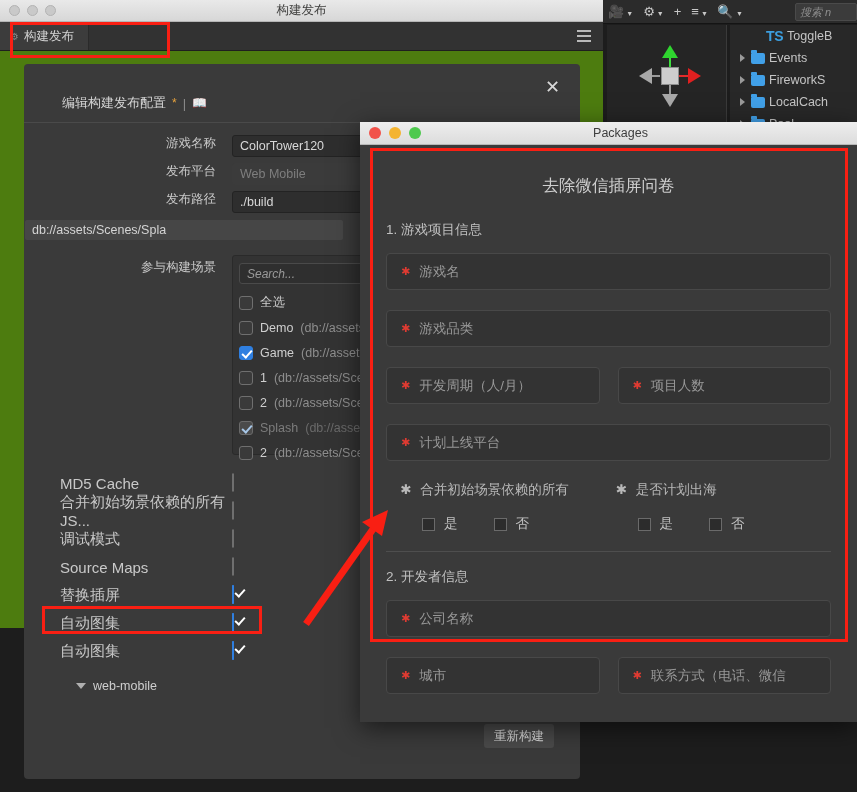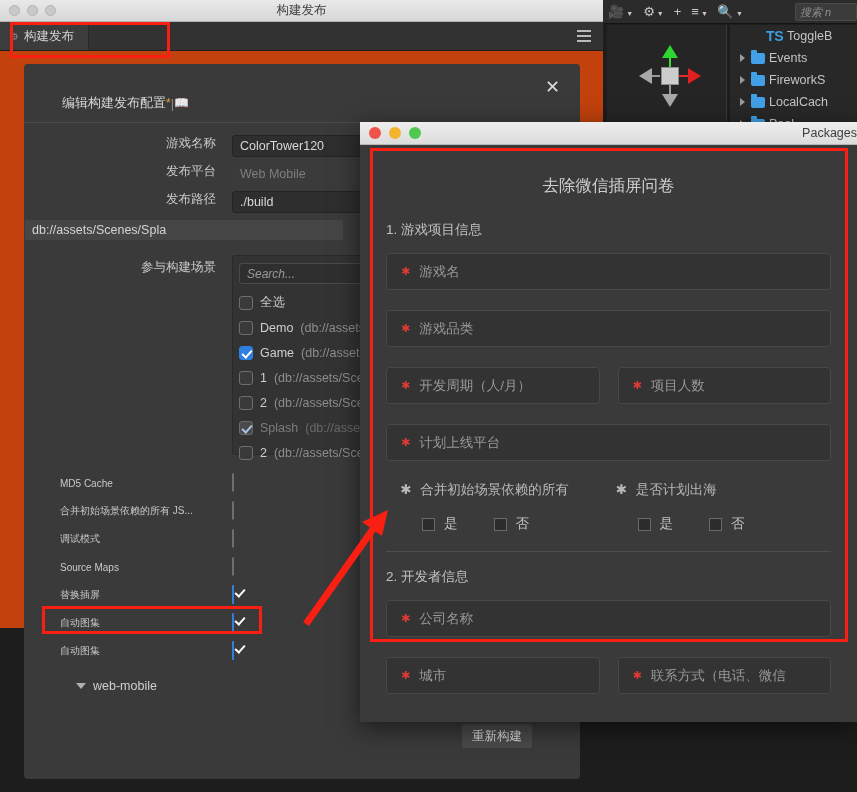--- a/index.html
+++ b/index.html
@@ -73,21 +73,21 @@
 
   
   .blue-sliver {
     position: absolute; left: 0; top: 488px; width: 8px; height: 62px;
     background: linear-gradient(180deg,#1fa8d6,#1b92c4 40%,#27b4de 70%,#1590c0);
   }
 
   
   .build-window {
     position: absolute; left: 0; top: 0; width: 603px; height: 628px;
-    background: #c2410c;
+    background: #4d7c0f;
   }
   .bw-titlebar {
     height: 22px; background: linear-gradient(180deg,#e9e9e9,#d7d7d7);
     border-bottom: 1px solid #b5b5b5;
     display: flex; align-items: center; position: relative;
   }
   .bw-title {
     position: absolute; left: 0; right: 0; text-align: center;
     font-size: 12.5px; color: #40403f;
   }
@@ -111,21 +111,21 @@
   .hamburger i { display: block; height: 2px; background: #b9b9b9; }
 
   .bw-panel {
     position: absolute; left: 24px; top: 64px; width: 556px; height: 715px;
     background: #3a3a3a; border-radius: 4px;
   }
   .panel-head {
     position: relative; height: 58px;
     display: flex; align-items: flex-end; padding: 0 0 10px 38px;
   }
-  .panel-head-title { font-size: 13px; color: #d6d6d6; display: flex; align-items: center; }
+  .panel-head-title { font-size: 13px; color: #d6d6d6; display: flex; align-items: center; gap: 6px; }
   .asterisk { color: #e8a33d; font-size: 12px; }
   .sep { color: #8a8a8a; }
   .book-ico { color: #c9c9c9; font-size: 12px; }
   .close-x {
     position: absolute; right: 20px; top: 14px; font-size: 18px; color: #d8d8d8;
     line-height: 1; font-weight: 300;
   }
   .panel-divider { height: 1px; background: #4a4a4a; margin: 0 0 0 0; }
 
   .form-rows { padding: 12px 0 0 0; }
@@ -165,42 +165,42 @@
     border: solid #fff; border-width: 0 2px 2px 0; transform: rotate(42deg);
   }
   .cb.dimon { background: #4a4a4a; border-color: #6a6a6a; }
   .cb.dimon::after {
     content: ""; position: absolute; left: 4px; top: 1px; width: 4px; height: 8px;
     border: solid #a7c7e8; border-width: 0 2px 2px 0; transform: rotate(42deg);
   }
 
   .toggle-rows { margin-top: 14px; }
   .trow { display: flex; align-items: center; height: 28px; }
-  .tlabel { width: 208px; text-align: left; padding-left: 36px; font-size: 10px; color: #c9c9c9; }
+  .tlabel { width: 208px; text-align: left; padding-left: 36px; font-size: 15px; color: #c9c9c9; }
   .tbox-wrap { width: 320px; }
 
   .foldout { display: flex; align-items: center; gap: 7px; padding-left: 52px; margin-top: 14px; font-size: 12.5px; color: #cfcfcf; }
   .tri-down-sm { width: 0; height: 0; border-left: 5px solid transparent; border-right: 5px solid transparent; border-top: 6px solid #b0b0b0; }
 
   .rebuild-btn {
-    position: absolute; left: 438px; top: 660px; width: 70px; height: 24px;
+    position: absolute; left: 460px; top: 660px; width: 70px; height: 24px;
     background: #4a4a4a; border-radius: 3px; color: #d9d9d9; font-size: 12.5px;
     display: flex; align-items: center; justify-content: center;
   }
 
   
   .pkg-window {
     position: absolute; left: 360px; top: 122px; width: 497px; height: 600px;
     background: #3a3a3a; box-shadow: 0 6px 24px rgba(0,0,0,.55);
   }
   .pkg-titlebar {
     height: 23px; background: linear-gradient(180deg,#eeeeee,#dcdcdc);
     border-bottom: 1px solid #b7b7b7; position: relative; display: flex; align-items: center;
   }
-  .pkg-title { position: absolute; left: 0; right: 0; text-align: right; font-size: 12.5px; color: #3d3d3d; margin-left: 24px; }
+  .pkg-title { position: absolute; left: 0; right: 0; text-align: center; font-size: 12.5px; color: #3d3d3d; margin-left: 24px; }
   .pkg-lights { display: flex; gap: 8px; padding-left: 9px; }
   .pl { width: 12px; height: 12px; border-radius: 50%; }
   .pl.r { background: #f1524a; }
   .pl.y { background: #f4b430; }
   .pl.g { background: #4ec94e; }
 
   .pkg-body { padding: 20px 26px 0 26px; height: 577px; overflow: hidden; }
   .pkg-h1 { text-align: center; font-size: 16.5px; color: #cfcfcf; margin: 10px 0 24px 0; }
   .pkg-sec { font-size: 13.5px; color: #c0c0c0; margin-bottom: 14px; }
 

